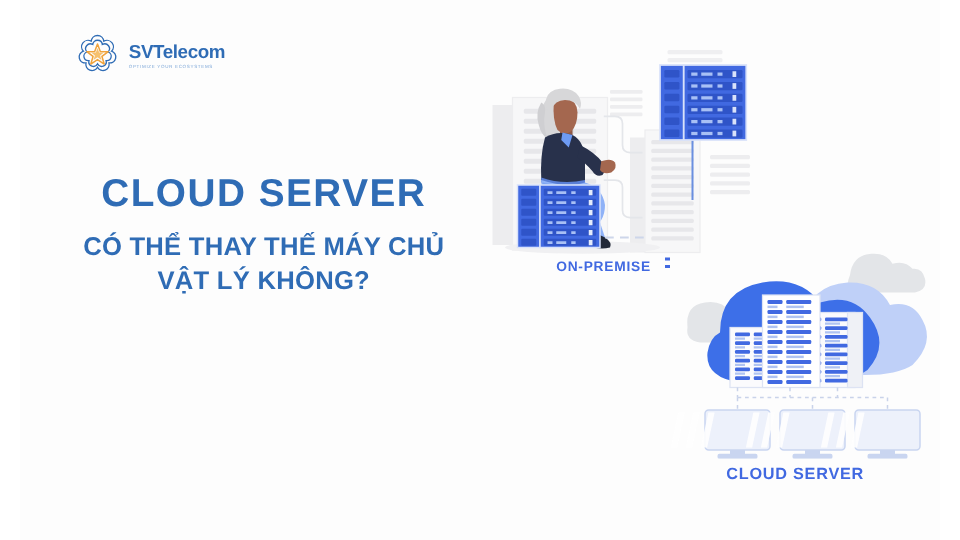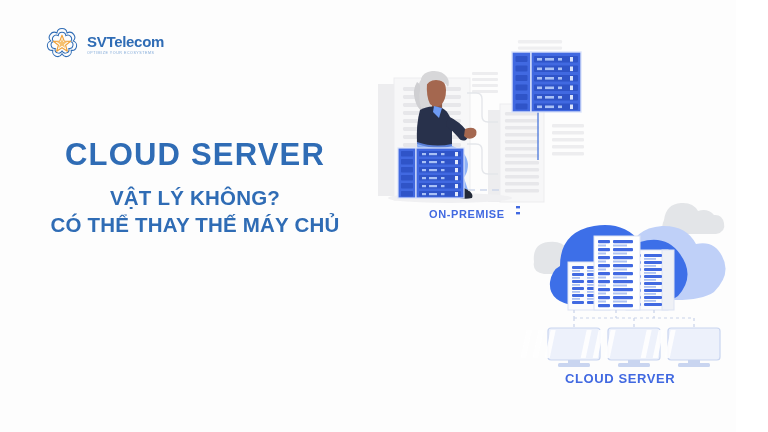--- a/index.html
+++ b/index.html
@@ -9,21 +9,21 @@
   body {
     width: 768px;
     height: 432px;
     overflow: hidden;
     background: #ffffff;
     font-family: "Liberation Sans", sans-serif;
     position: relative;
   }
   #banner {
     position: absolute;
-    left: 0; top: 0;
+    left: 16px; top: 0;
     width: 736px;
     height: 432px;
     background: #fdfdfd;
     overflow: hidden;
   }
 
   
   #logo {
     position: absolute;
     left: 42px;
@@ -120,22 +120,22 @@
     </svg>
     <div id="logo-wordmark">
       <div class="logo-name"><span class="sv">SV</span>Telecom</div>
       <div class="logo-tagline">OPTIMIZE YOUR ECOSYSTEMS</div>
     </div>
   </div>
 
   <div id="headline-block">
     <h1 id="headline">CLOUD SERVER</h1>
     <div id="subheadline">
+      <span class="sub-line">CÓ THỂ THAY THẾ MÁY CHỦ</span>
       <span class="sub-line">VẬT LÝ KHÔNG?</span>
-      <span class="sub-line">CÓ THỂ THAY THẾ MÁY CHỦ</span>
     </div>
   </div>
 
   <svg class="illus" id="illus-onpremise" style="left:372px; top:38px;" width="225" height="170" viewBox="0 0 225 170">
 
     <g fill="#EFEFF1">
       <rect x="146" y="2" width="44" height="3.4" rx="1.2"></rect>
       <rect x="146" y="8.4" width="44" height="3.4" rx="1.2"></rect>
       <rect x="146" y="14.8" width="44" height="3.4" rx="1.2"></rect>
       <rect x="146" y="21.2" width="44" height="3.4" rx="1.2"></rect>

